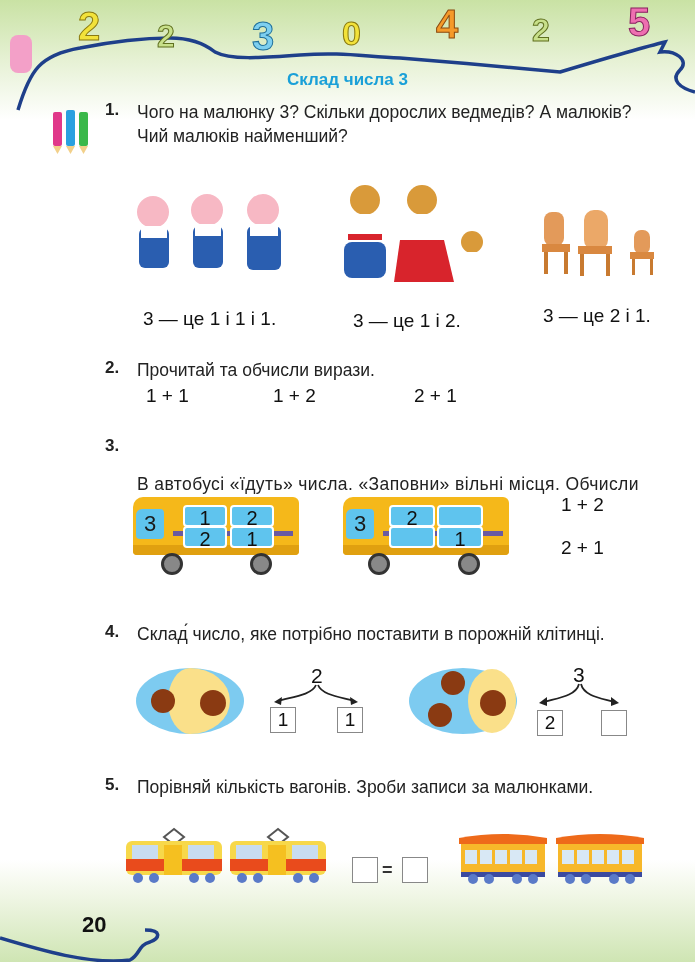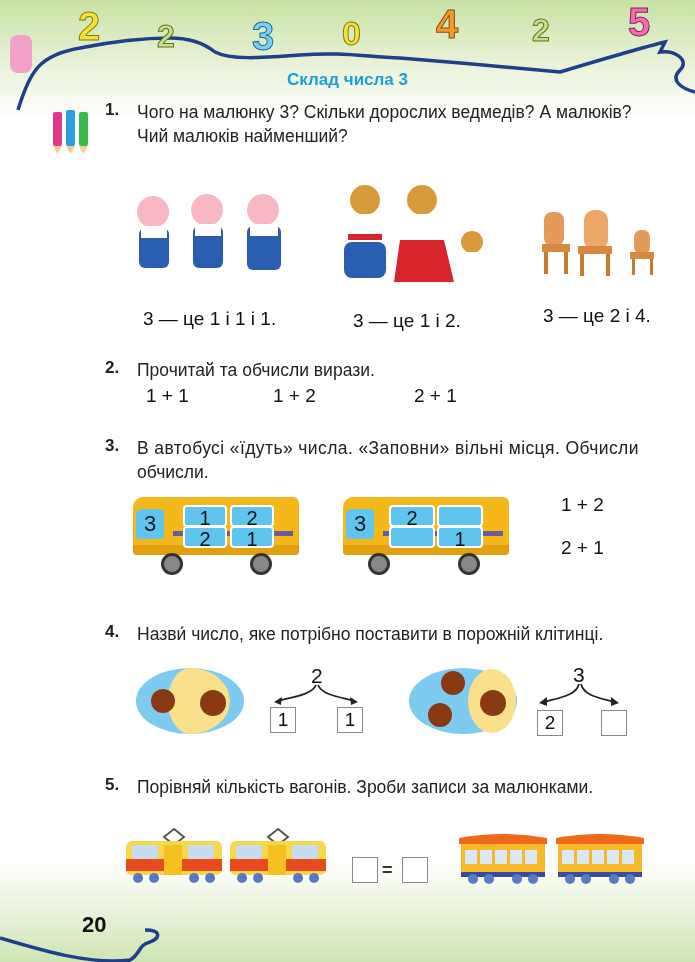--- a/index.html
+++ b/index.html
@@ -98,31 +98,31 @@
     <rect x="44" y="0" width="24" height="40" rx="10" fill="#eba868"></rect>
       <rect x="38" y="36" width="34" height="8" fill="#d98840"></rect>
       <rect x="40" y="44" width="4" height="22" fill="#c87a30"></rect>
       <rect x="66" y="44" width="4" height="22" fill="#c87a30"></rect>
     <rect x="94" y="20" width="16" height="24" rx="7" fill="#e39a5a"></rect>
       <rect x="90" y="42" width="24" height="7" fill="#d98840"></rect>
       <rect x="92" y="49" width="3" height="16" fill="#c87a30"></rect>
       <rect x="110" y="49" width="3" height="16" fill="#c87a30"></rect>
   </svg>
 </div>
-<div class="abs caption" style="left:543px;top:305px;">3 — це 2 і 4.</div>
+<div class="abs caption" style="left:543px;top:305px;">3 — це 2 і 1.</div>
 
 <div class="abs task-num" style="left:105px;top:358px;">2.</div>
 <div class="abs task-text" style="left:137px;top:358px;">Прочитай та обчисли вирази.</div>
 <div class="abs expr" style="left:146px;top:385px;">1 + 1</div>
 <div class="abs expr" style="left:273px;top:385px;">1 + 2</div>
 <div class="abs expr" style="left:414px;top:385px;">2 + 1</div>
 
 <div class="abs task-num" style="left:105px;top:436px;">3.</div>
 <div class="abs task-text" style="left:137px;top:436px;width:540px;">
-  <div style="letter-spacing:0.4px;">В автобусі «їдуть» числа. «Заповни» вільні місця. Обчисли</div>
+  <div style="letter-spacing:0.4px;margin-top:36px;">В автобусі «їдуть» числа. «Заповни» вільні місця. Обчисли</div>
   <div>обчисли.</div>
 </div>
 
 <div class="abs" style="left:133px;top:497px;width:170px;height:80px;">
   <div class="abs" style="left:0;top:0;width:166px;height:58px;background:#f5b81a;border-radius:10px 6px 4px 4px;"></div>
   <div class="abs" style="left:0;top:48px;width:166px;height:10px;background:#e0a010;border-radius:0 0 4px 4px;"></div>
   <div class="abs" style="left:3px;top:12px;width:28px;height:30px;background:#5fc4ee;border-radius:6px 4px 4px 4px;font-size:22px;text-align:center;line-height:30px;">3</div>
   <div class="abs" style="left:40px;top:34px;width:120px;height:5px;background:#6a5aa0;"></div>
   <div class="bus-win" style="left:50px;top:8px;width:40px;height:18px;">1</div>
   <div class="bus-win" style="left:97px;top:8px;width:40px;height:18px;">2</div>
@@ -142,21 +142,21 @@
   <div class="bus-win" style="left:46px;top:29px;width:42px;height:18px;"></div>
   <div class="bus-win" style="left:94px;top:29px;width:42px;height:18px;">1</div>
   <div class="abs" style="left:25px;top:56px;width:22px;height:22px;border-radius:50%;background:#888;border:3px solid #333;box-sizing:border-box;"></div>
   <div class="abs" style="left:115px;top:56px;width:22px;height:22px;border-radius:50%;background:#888;border:3px solid #333;box-sizing:border-box;"></div>
 </div>
 
 <div class="abs expr" style="left:561px;top:494px;">1 + 2</div>
 <div class="abs expr" style="left:561px;top:537px;">2 + 1</div>
 
 <div class="abs task-num" style="left:105px;top:622px;">4.</div>
-<div class="abs task-text" style="left:137px;top:622px;">Назви́ число, яке потрібно поставити в порожній клітинці.</div>
+<div class="abs task-text" style="left:137px;top:622px;">Склад́ число, яке потрібно поставити в порожній клітинці.</div>
 
 <svg class="abs" style="left:135px;top:667px;" width="110" height="68" viewBox="0 0 110 68">
   <ellipse cx="55" cy="34" rx="54" ry="33" fill="#7dcbf0"></ellipse>
   <path d="M55 34 m0 -33 a40 33 0 0 1 0 66 a22 33 0 0 1 0 -66 z" fill="#fae08a"></path>
   <circle cx="28" cy="34" r="12" fill="#8a3a12"></circle>
     <circle cx="78" cy="36" r="13" fill="#8a3a12"></circle>
 </svg>
 <div class="numlabel" style="left:311px;top:664px;">2</div>
 <svg class="abs" style="left:272px;top:683px;" width="90" height="24" viewBox="0 0 90 24">
   <path d="M44 2 C40 12, 20 14, 6 18" fill="none" stroke="#222" stroke-width="1.8"></path>

